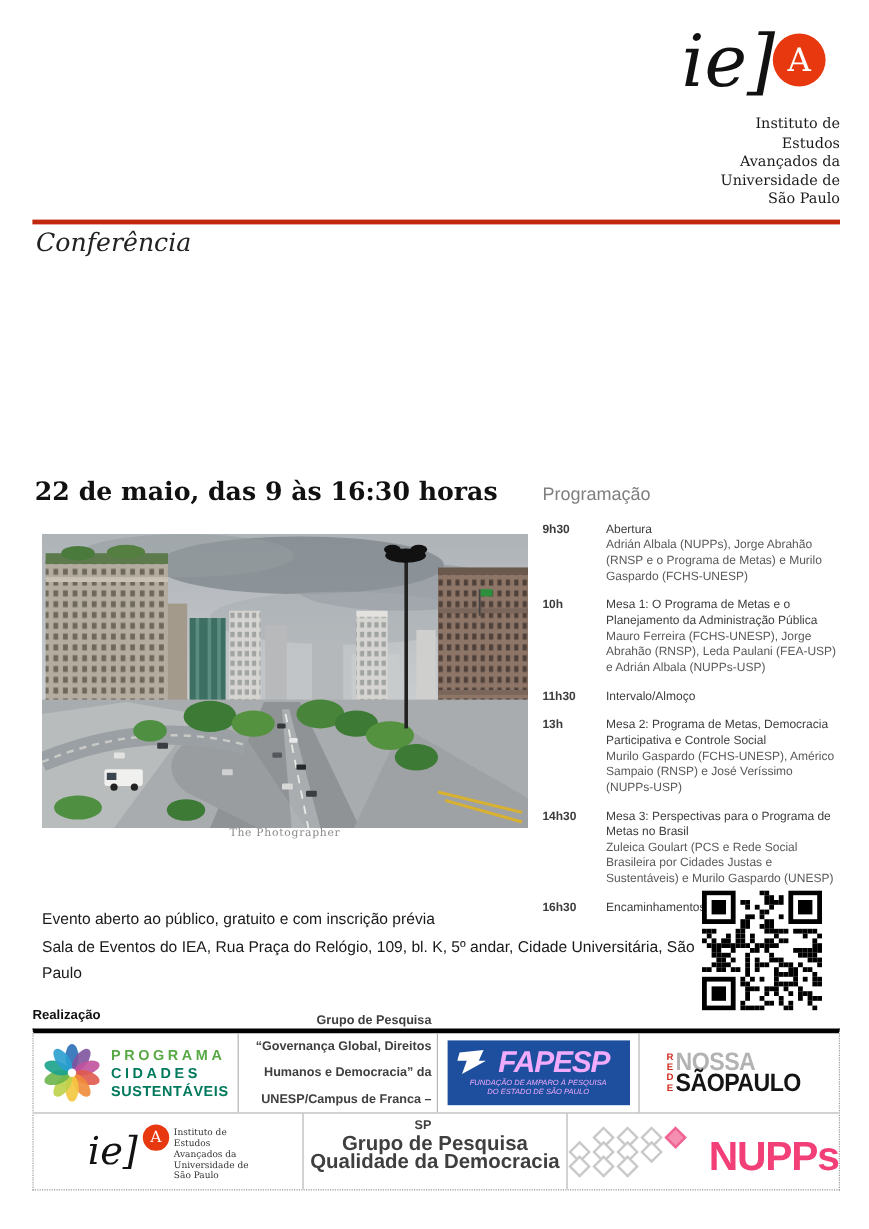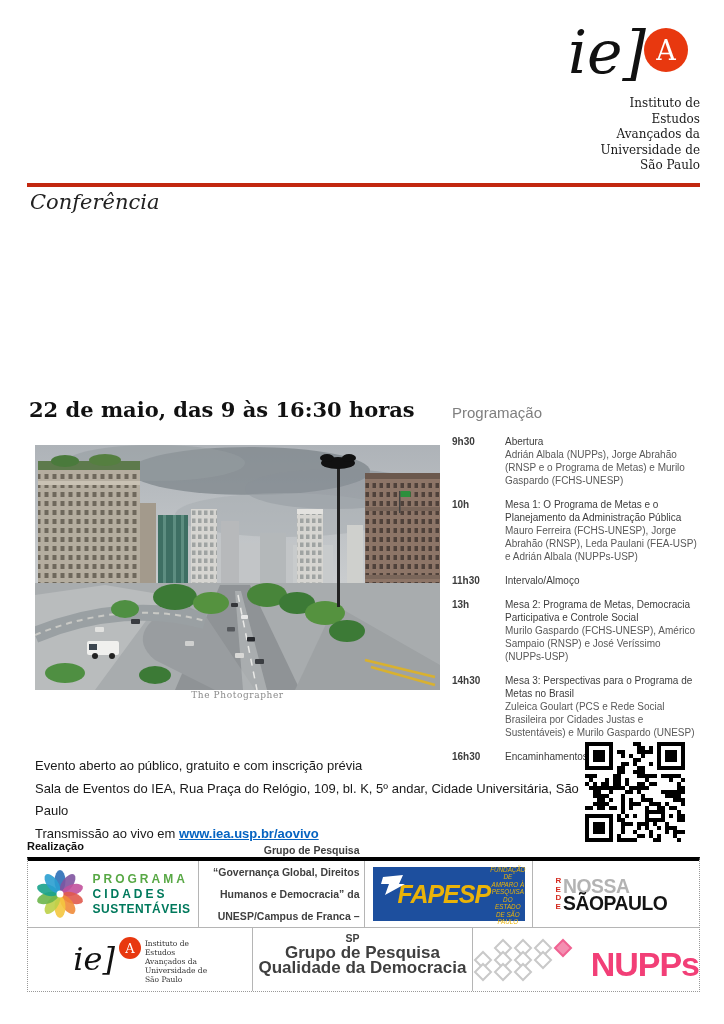--- a/index.html
+++ b/index.html
@@ -63,22 +63,22 @@
   .c-iea{width:227px;}  .c-qual{width:221px;} .c-nupps{flex:1;}
 
   .pcs-wrap{display:flex;align-items:center;gap:7px;}
   .pcs-text{font-weight:bold;font-size:12px;line-height:15px;}
   .pcs-l1{color:#58a845;letter-spacing:3px;}
   .pcs-l2{color:#00795c;letter-spacing:3px;}
   .pcs-l3{color:#00795c;letter-spacing:.5px;}
 
   .gov-text{font-weight:bold;font-size:10.5px;line-height:22px;color:#3f3f3f;text-align:right;width:156px;}
 
-  .fapesp-box{width:152px;height:54px;background:#1d4f9e;color:#eab308;position:relative;
-              display:flex;flex-direction:row;align-items:center;justify-content:center;}
+  .fapesp-box{width:152px;height:54px;background:#1d4f9e;color:#f0abfc;position:relative;
+              display:flex;flex-direction:column;align-items:center;justify-content:center;}
   .fapesp-name{font-size:25px;font-weight:bold;font-style:italic;line-height:22px;margin-left:26px;letter-spacing:-1px;}
   .fapesp-sub{font-size:6.3px;font-style:italic;text-align:center;line-height:7.5px;margin-top:3px;}
   .fapesp-flag{position:absolute;left:8px;top:8px;}
 
   .rede-wrap{display:flex;align-items:center;gap:2px;}
   .rede-vert{display:flex;flex-direction:column;font-weight:bold;font-size:8px;line-height:8.5px;
              color:#d42a1e;text-align:center;}
   .rede-lines{font-weight:bold;line-height:17px;letter-spacing:-.5px;transform:scaleX(.92);transform-origin:left;}
   .rede-nossa{font-size:21px;color:#b3b3b3;}
   .rede-sp{font-size:21px;color:#141414;}
@@ -269,23 +269,20 @@
       <div class="prog-time">16h30</div>
       <div class="prog-body">
         <div class="prog-title">Encaminhamentos e Encerramento</div>
       </div>
     </div>
   </div>
 
   <div class="info">
     <div>Evento aberto ao público, gratuito e com inscrição prévia</div>
     <div>Sala de Eventos do IEA, Rua Praça do Relógio, 109, bl. K, 5º andar, Cidade Universitária, São Paulo</div>
-    <div>
-      <span>Transmissão ao vivo em </span><a href="#">www.iea.usp.br/aovivo</a>
-    </div>
   </div>
 
   <div class="qr">
     <svg id="qr-svg" width="100" height="100" viewBox="0 0 100 100">
         <rect width="100" height="100" fill="#fff"></rect>
         <g fill="#000">
           <rect x="48" y="0" width="4" height="4"></rect>
           <rect x="52" y="0" width="4" height="4"></rect>
           <rect x="52" y="4" width="4" height="4"></rect>
           <rect x="56" y="4" width="4" height="4"></rect>

